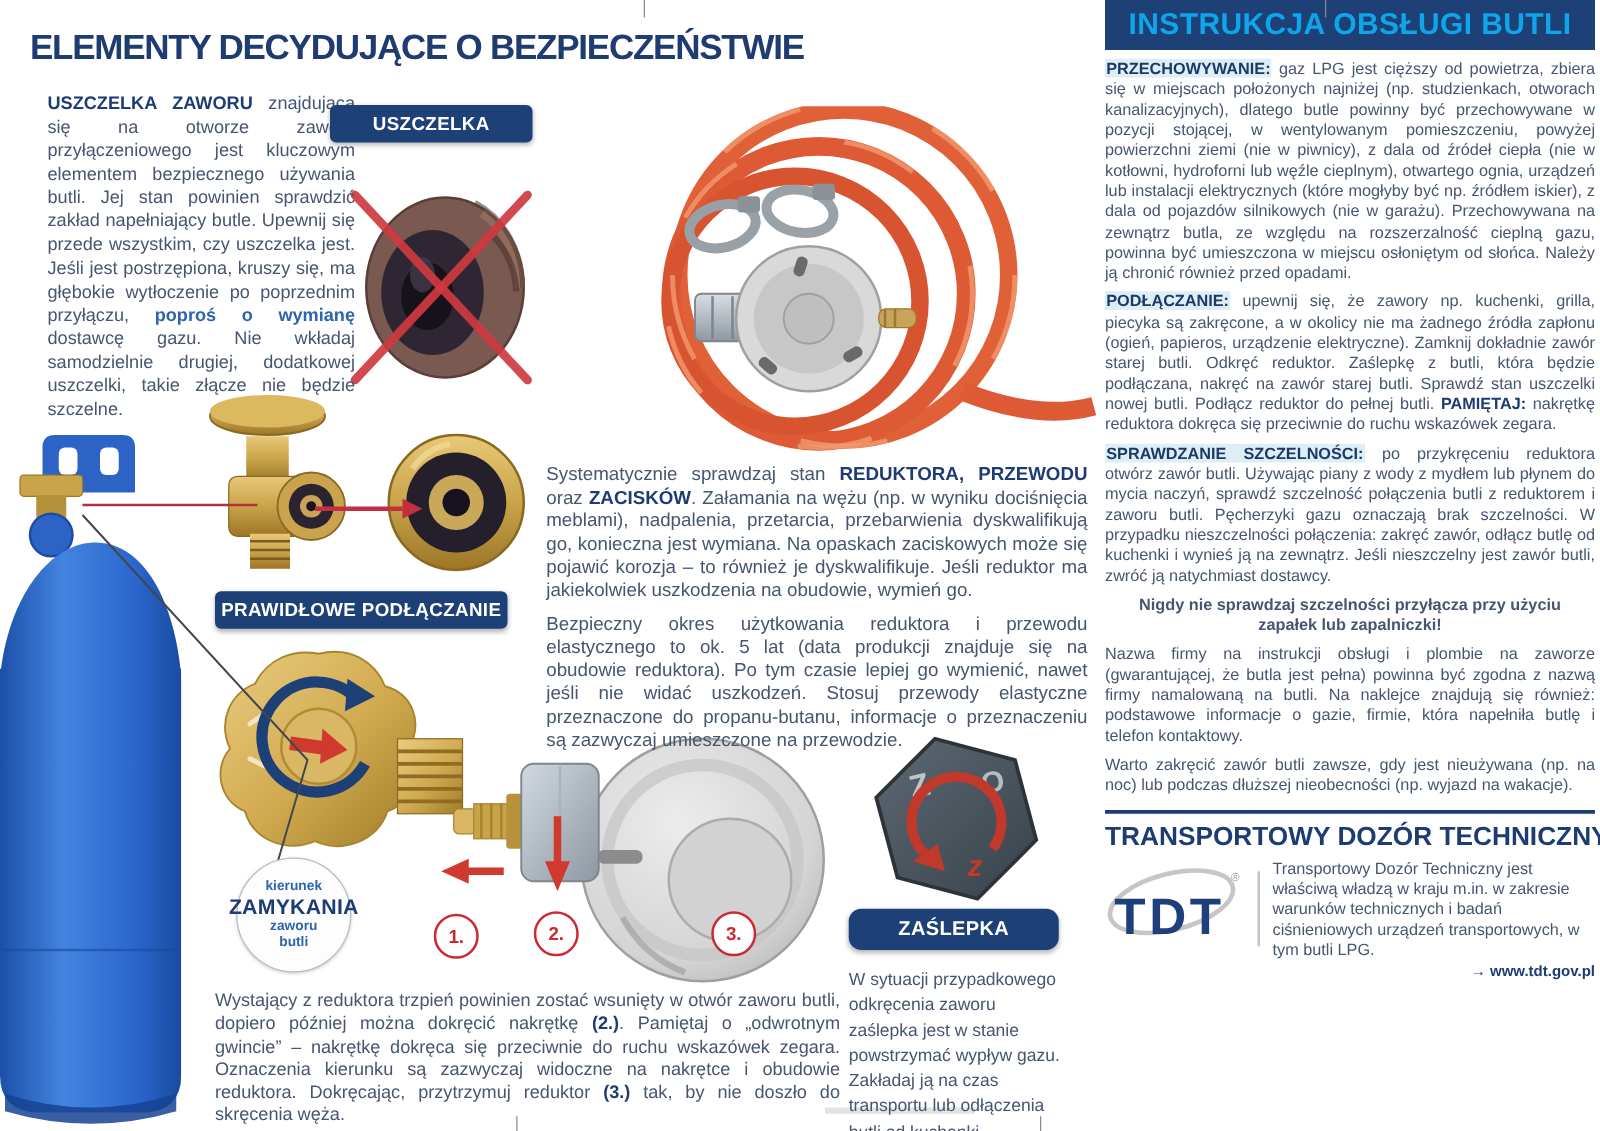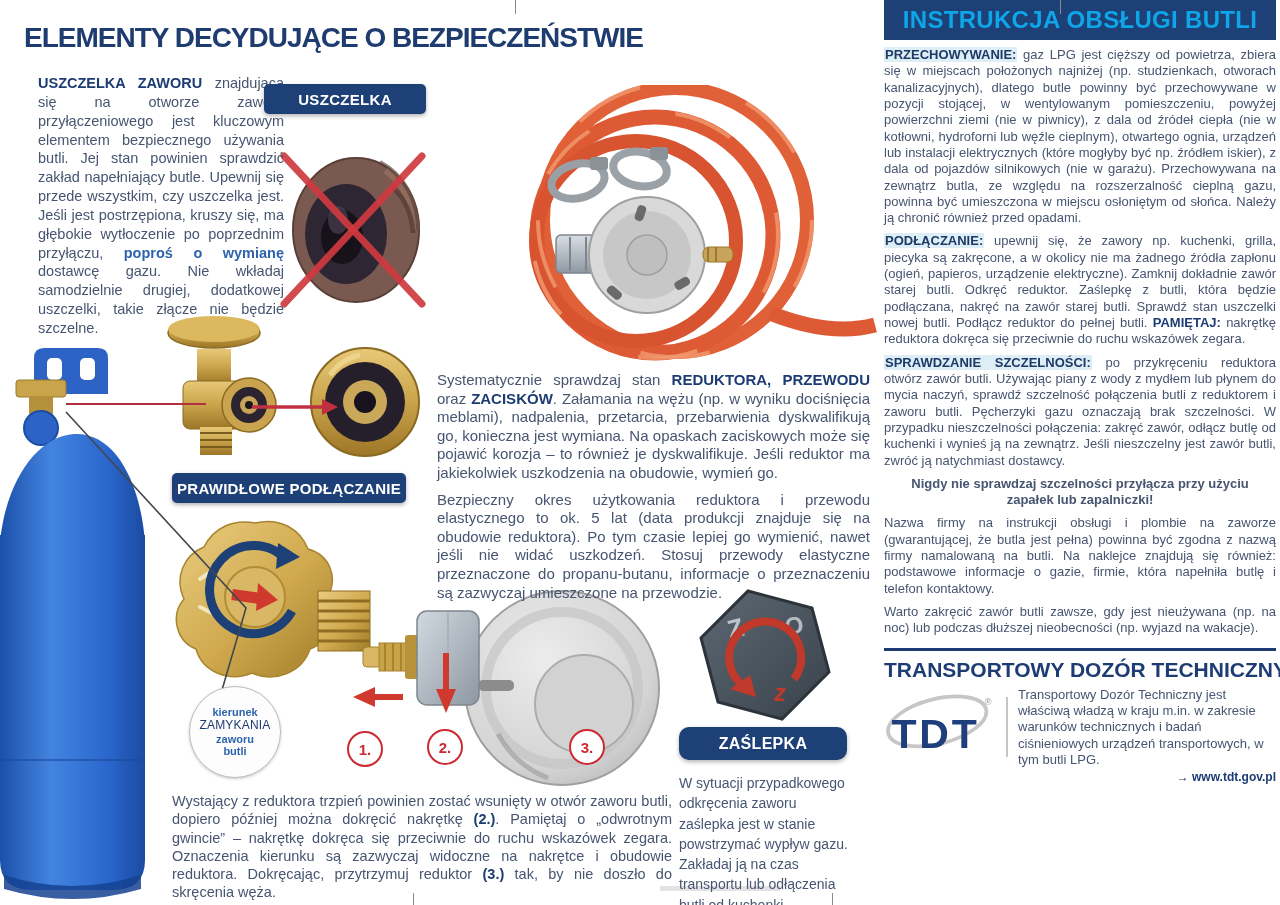--- a/index.html
+++ b/index.html
@@ -17,21 +17,21 @@
   .midtext p{margin:0 0 8px 0;}
   .bottomtext{left:172px;top:792px;width:500px;font-size:14.5px;line-height:1.26;}
   .zasltext{left:679px;top:773px;width:172px;font-size:14px;line-height:1.45;text-align:left;}
   b.navy{color:#1d3c73;} b.blue{color:#2d64ad;}
   .lead{font-weight:bold;color:#1d3a66;background:#ddeef7;padding:0 1px;}
   .badge{position:absolute;left:173px;top:686px;width:90px;height:90px;border-radius:50%;
          background:#fdfdfd;border:1px solid #b9bdc4;box-shadow:0 1px 3px rgba(0,0,0,.2);
          display:flex;flex-direction:column;align-items:center;justify-content:center;
          z-index:6;line-height:1.15;text-align:center;margin-left:16px;}
   .badge .b1{font-size:11px;font-weight:bold;color:#2d64ad;}
-  .badge .b2{font-size:12px;font-weight:normal;color:#1d3c73;letter-spacing:.2px;}
+  .badge .b2{font-size:17px;font-weight:bold;color:#1d3c73;letter-spacing:.2px;}
   .step{position:absolute;width:32px;height:32px;border-radius:50%;background:#fff;
         border:2.5px solid #cc2a33;color:#cc2a33;font-weight:bold;font-size:15px;
         display:flex;align-items:center;justify-content:center;z-index:6;}
   .rightcol{position:absolute;left:884px;top:0;width:392px;z-index:4;}
   .rheader{height:40px;background:#1d4077;color:#0ea5e9;font-size:24px;
            font-weight:bold;display:flex;align-items:center;justify-content:center;
            letter-spacing:.3px;white-space:nowrap;}
   .rightcol p{margin:7px 0 0 0;font-size:13px;line-height:1.255;text-align:justify;color:#475571;}
   .rightcol p.first{margin-top:8px;}
   .warn{margin:9px 0 0 0;padding:0 26px;font-size:15.5px;font-weight:bold;color:#c42031;

